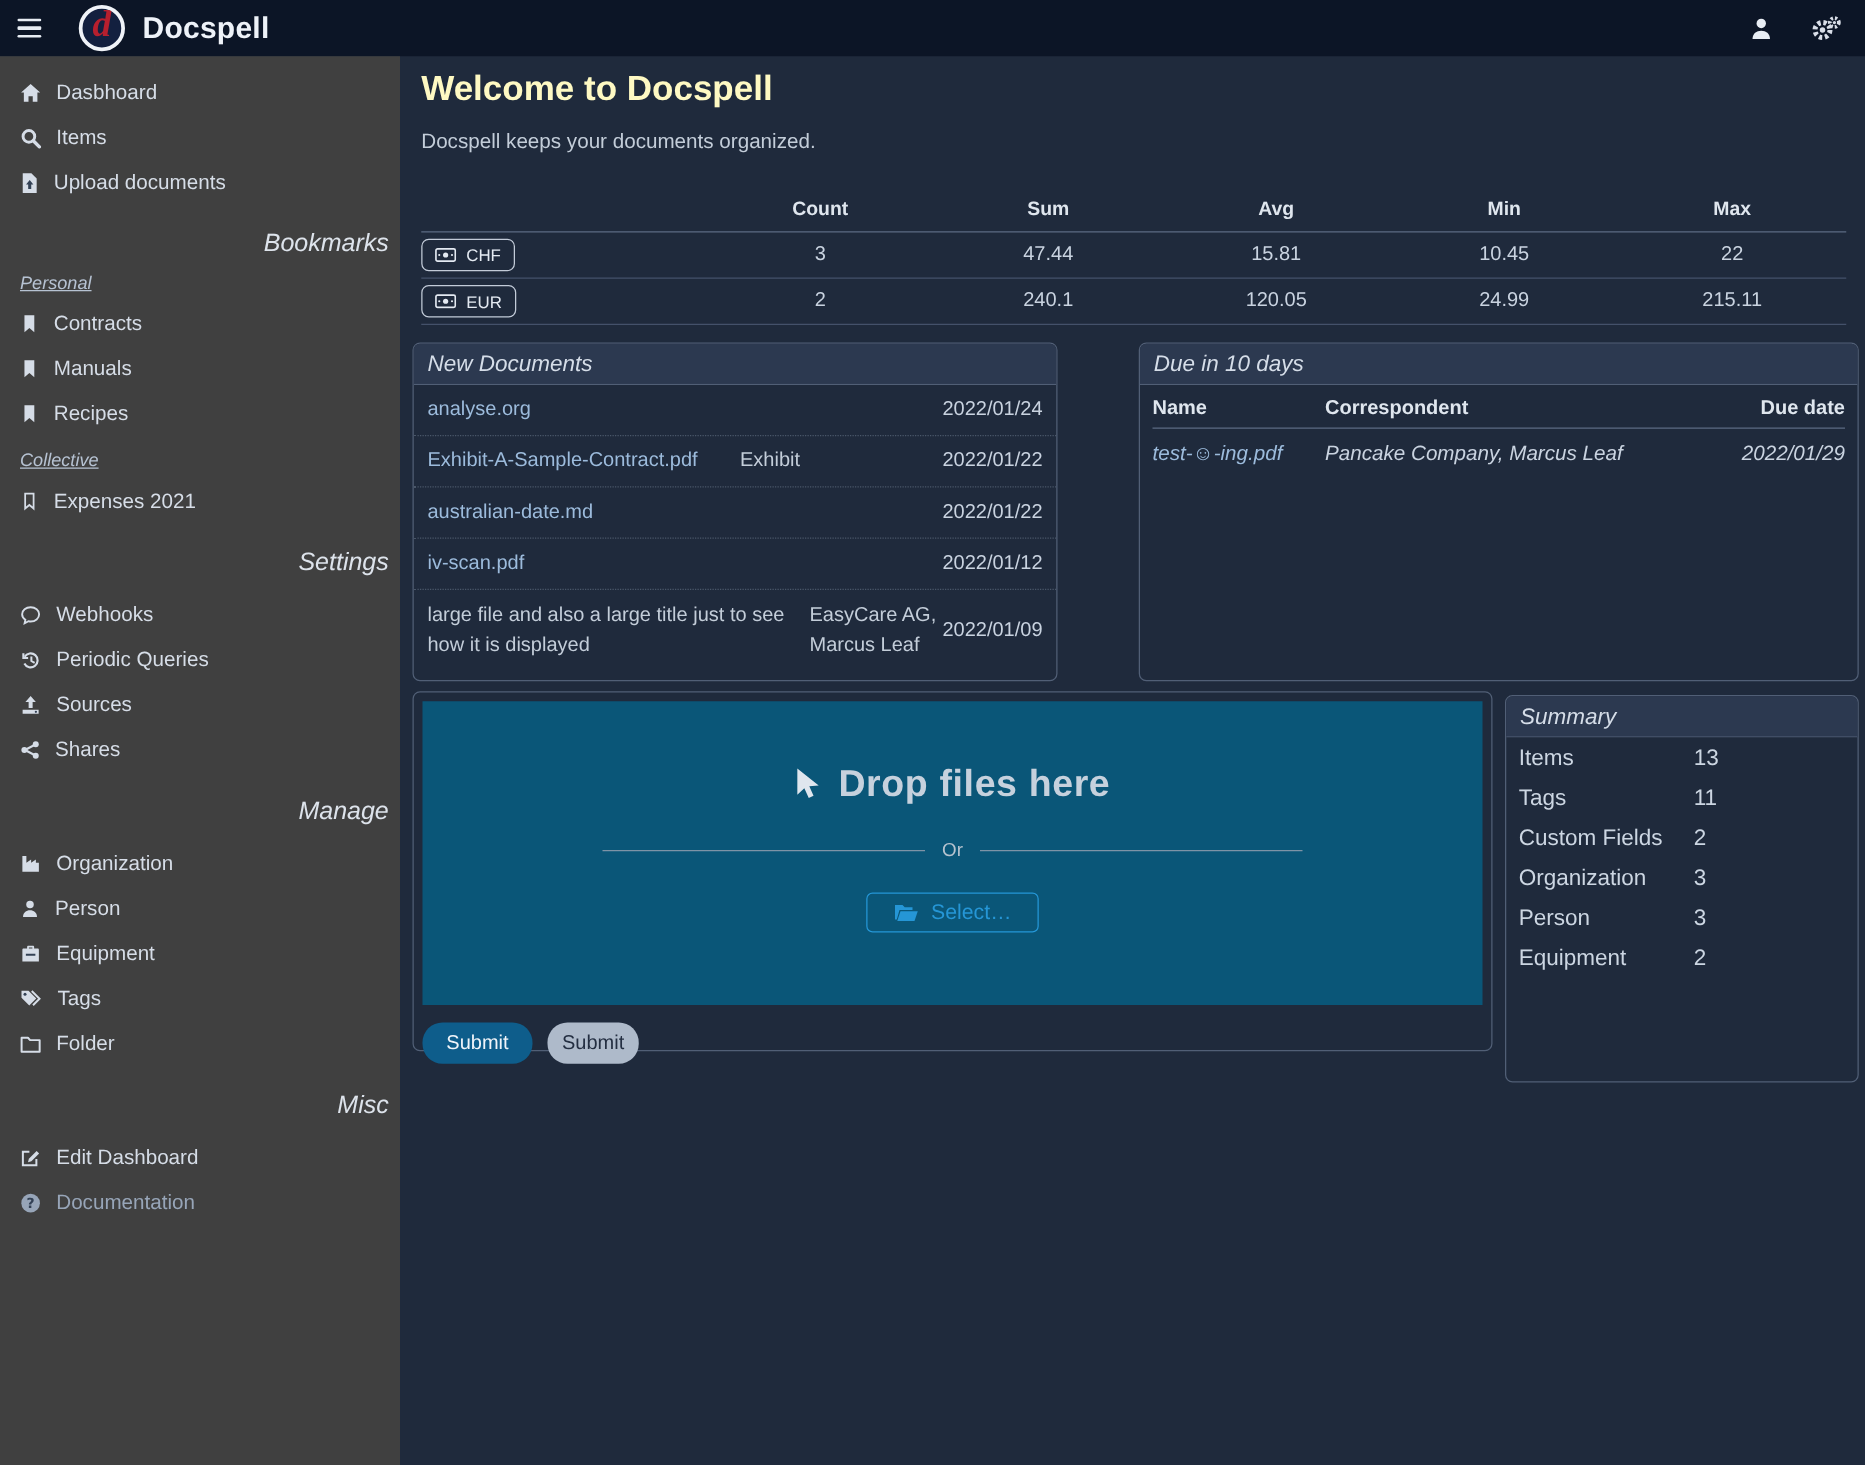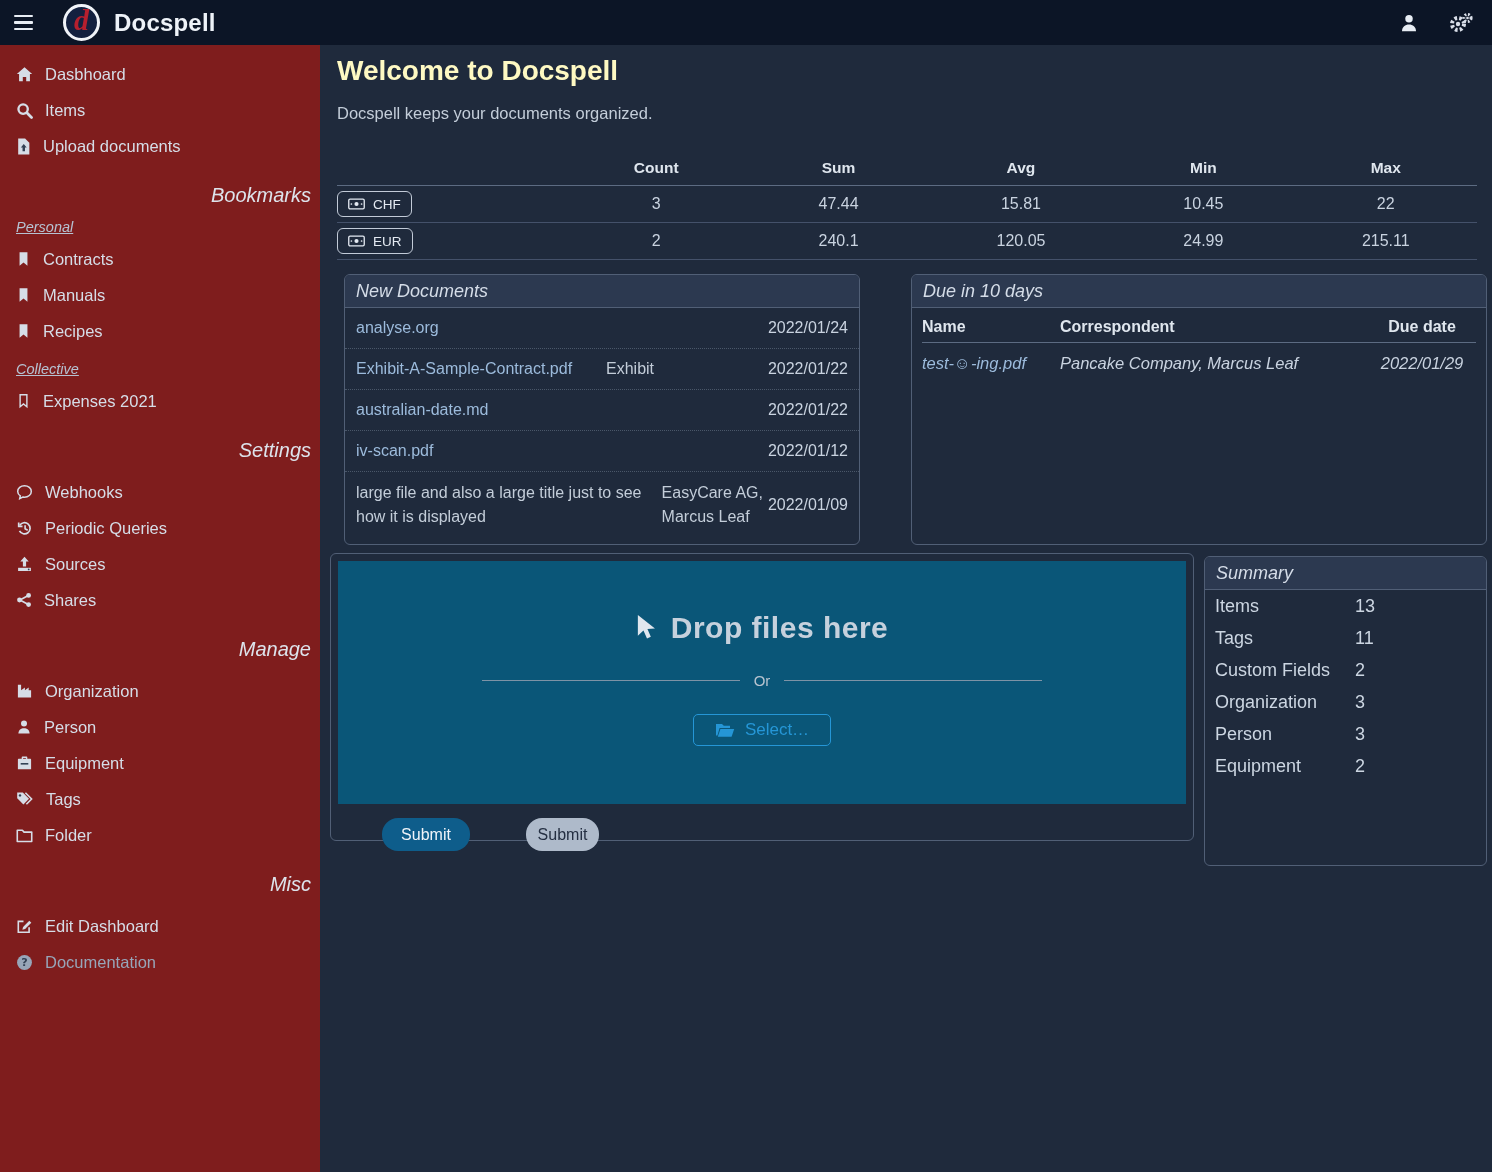--- a/index.html
+++ b/index.html
@@ -27,21 +27,21 @@
     font-family:"Liberation Serif", serif; font-style:italic; font-weight:bold;
     font-size:30px; color:#b61f2e;
   }
   .brand { color:#eef2f8; font-weight:bold; font-size:24px; margin-left:14px; letter-spacing:.2px; }
   .nav-right { margin-left:auto; display:flex; align-items:center; gap:26px; padding-right:18px; }
   .nav-icon-btn { width:26px; height:26px; display:flex; align-items:center; justify-content:center; cursor:pointer; }
 
   
   .sidebar {
     position:absolute; left:0; top:45px; width:320px; height:1127px;
-    background:#7f1d1d; padding-top:11px;
+    background:#404040; padding-top:11px;
   }
   .side-item {
     height:36px; display:flex; align-items:center; gap:12px;
     padding:0 16px; font-size:16.5px; color:#d6dde7; cursor:pointer;
   }
   .side-item svg { flex:0 0 auto; }
   .side-section {
     margin:20px 0 2px; padding:0 9px; font-style:italic;
     font-size:20px; color:#dde3eb;text-align:right;
   }
@@ -70,51 +70,51 @@
     font-size:13.5px; color:#e4eaf2; cursor:pointer; background:transparent;
   }
 
   
   .panel { position:absolute; border:1px solid #515f76; border-radius:6px; background:#1f2a3c; }
   .panel-header {
     height:33px; background:#2c3950; border-bottom:1px solid #515f76;
     border-radius:5px 5px 0 0; display:flex; align-items:center;
     padding:0 11px; font-style:italic; font-size:18px; color:#d5dde8;
   }
-  .nd-panel { left:24px; top:229px; width:516px; height:271px; }
+  .nd-panel { left:10px; top:229px; width:516px; height:271px; }
   .nd-row { display:flex; align-items:center; padding:0 11px; border-bottom:1px dotted #4a5769; font-size:16px; }
   .nd-row:last-child { border-bottom:none; }
   .nd-name { flex:1 1 auto; padding-right:8px; color:#9cbbdc; cursor:pointer; line-height:1.5; }
   .nd-corr { width:150px; color:#c3cdd9; line-height:1.5; }
   .nd-date { width:92px; text-align:right; color:#c9d3e0; }
   .h41 { height:41px; } .h66 { height:66px; }
 
   .due-panel { left:591px; top:229px; width:576px; height:271px; }
   .due-head { display:flex; align-items:center; height:31px; margin:4px 10px 0; border-bottom:1px solid #5c6b82; font-weight:bold; color:#dfe6ee; font-size:16px; }
   .due-row { display:flex; align-items:center; height:36px; margin:2px 10px 0; font-size:16.5px;font-style:italic; }
-  .dc-name { width:138px; } .dc-corr { flex:1; } .dc-date { width:108px; text-align:center; }
+  .dc-name { width:138px; } .dc-corr { flex:1; } .dc-date { width:108px; text-align:right; }
   .due-row .dc-name { color:#9cbbdc; cursor:pointer; }
   .due-row .dc-corr, .due-row .dc-date { color:#c9d3e0; }
 
   
   .up-panel { left:10px; top:508px; width:864px; height:288px; }
   .dropzone {
     position:absolute; left:7px; top:7px; width:848px; height:243px;
     background:#0a5678; display:flex; flex-direction:column; align-items:center;
   }
   .drop-title { margin-top:50px; display:flex; align-items:center; gap:13px; font-size:30px; font-weight:bold; color:#c6d1dd; letter-spacing:.5px; }
   .or-divider { margin-top:27px; width:66%; display:flex; align-items:center; gap:14px; color:#b7c3cf; font-size:15px; }
   .or-divider .line { flex:1; height:1px; background:#7e93a6; }
   .select-btn {
     margin-top:25px; display:flex; align-items:center; gap:10px;
     padding:5px 21px; border:1px solid #2596d6; border-radius:5px;
     color:#2596d6; font-size:17px; background:transparent; cursor:pointer;
   }
   .btn-row { position:absolute; left:7px; top:264px; display:flex; gap:12px; }
-  .btn { border:none; border-radius:16px; height:33px; font-size:16px; cursor:pointer; font-family:inherit;margin-left:44px; }
+  .btn { border:none; border-radius:16px; height:33px; font-size:16px; cursor:pointer; font-family:inherit; }
   .btn-submit { width:88px; background:#0e5d8b; color:#f0f4f9; }
   .btn-reset { width:73px; background:#aebaca; color:#242f42; }
 
   
   .sum-panel { left:884px; top:511px; width:283px; height:310px; }
   .sum-row { display:flex; height:32px; align-items:center; padding:0 10px; font-size:18px; color:#ccd6e2; }
   .sum-row:first-of-type { margin-top:8px; }
   .sum-label { width:140px; }
   .sum-value { }
 

